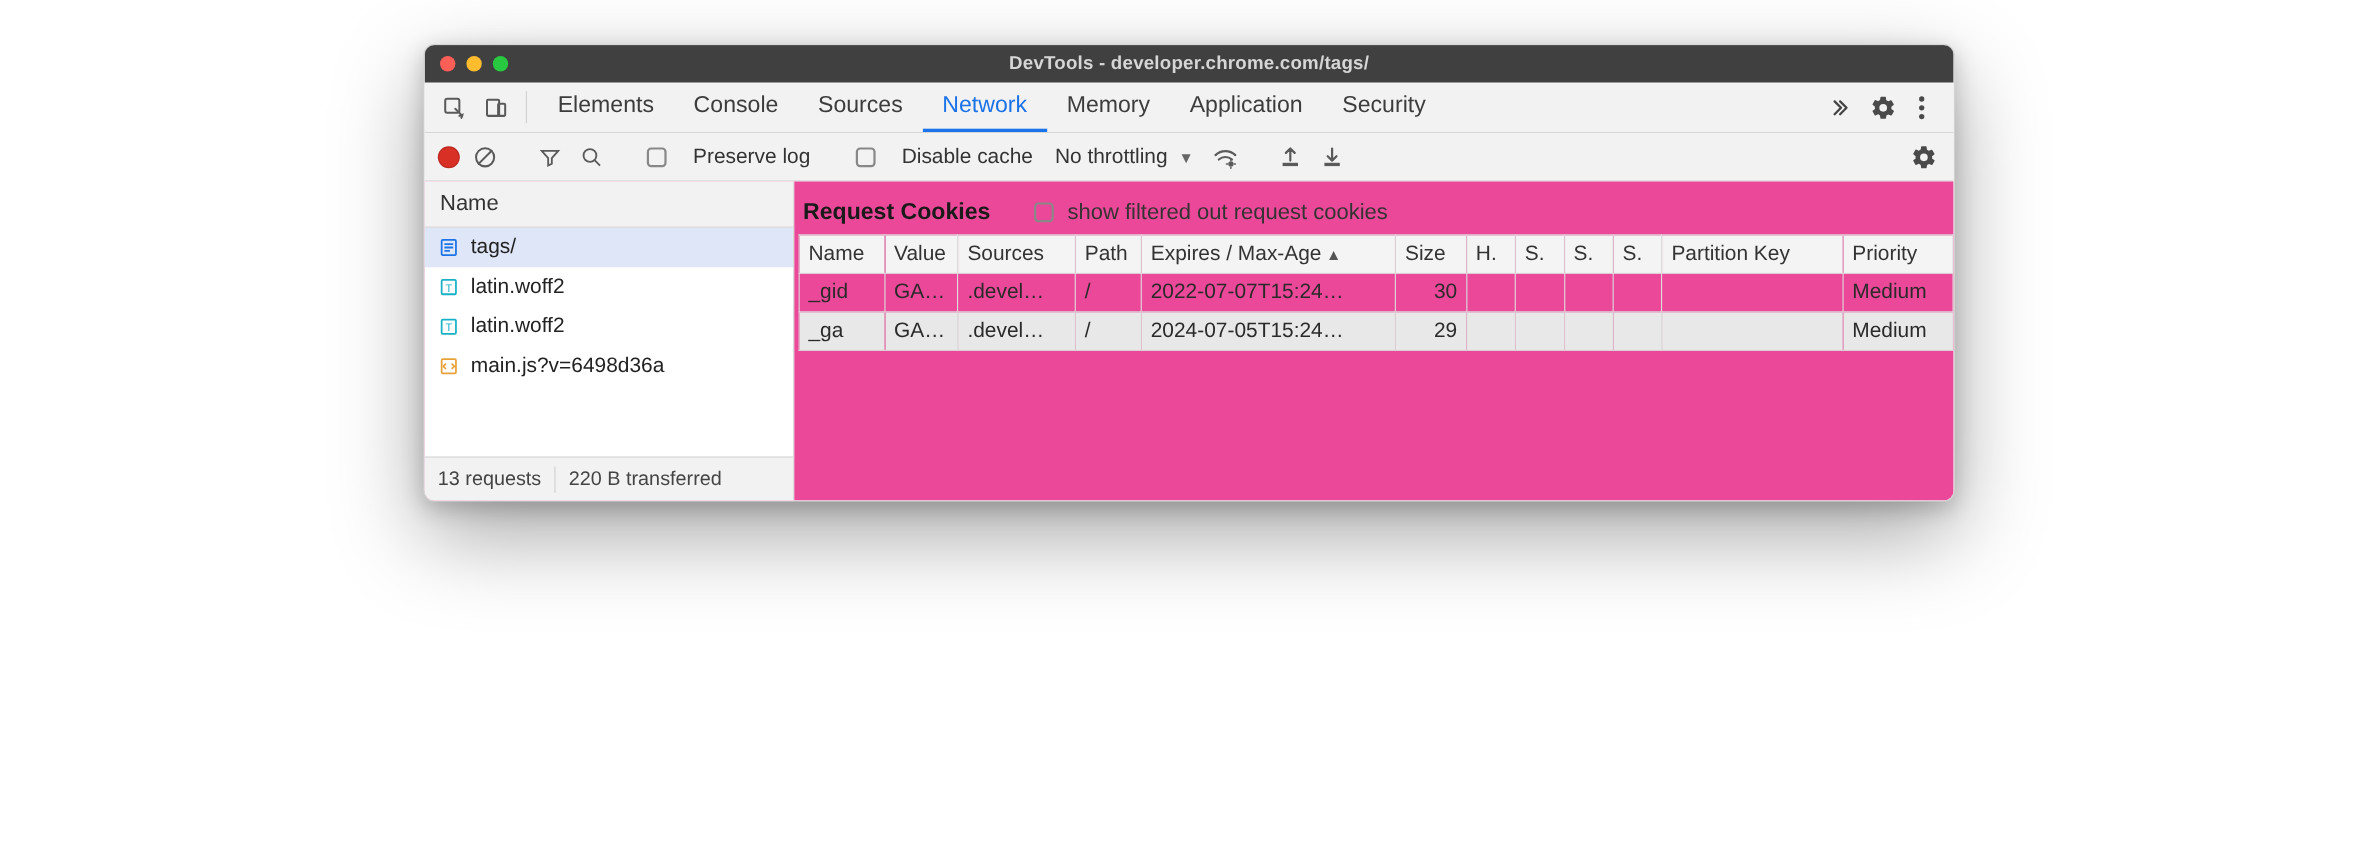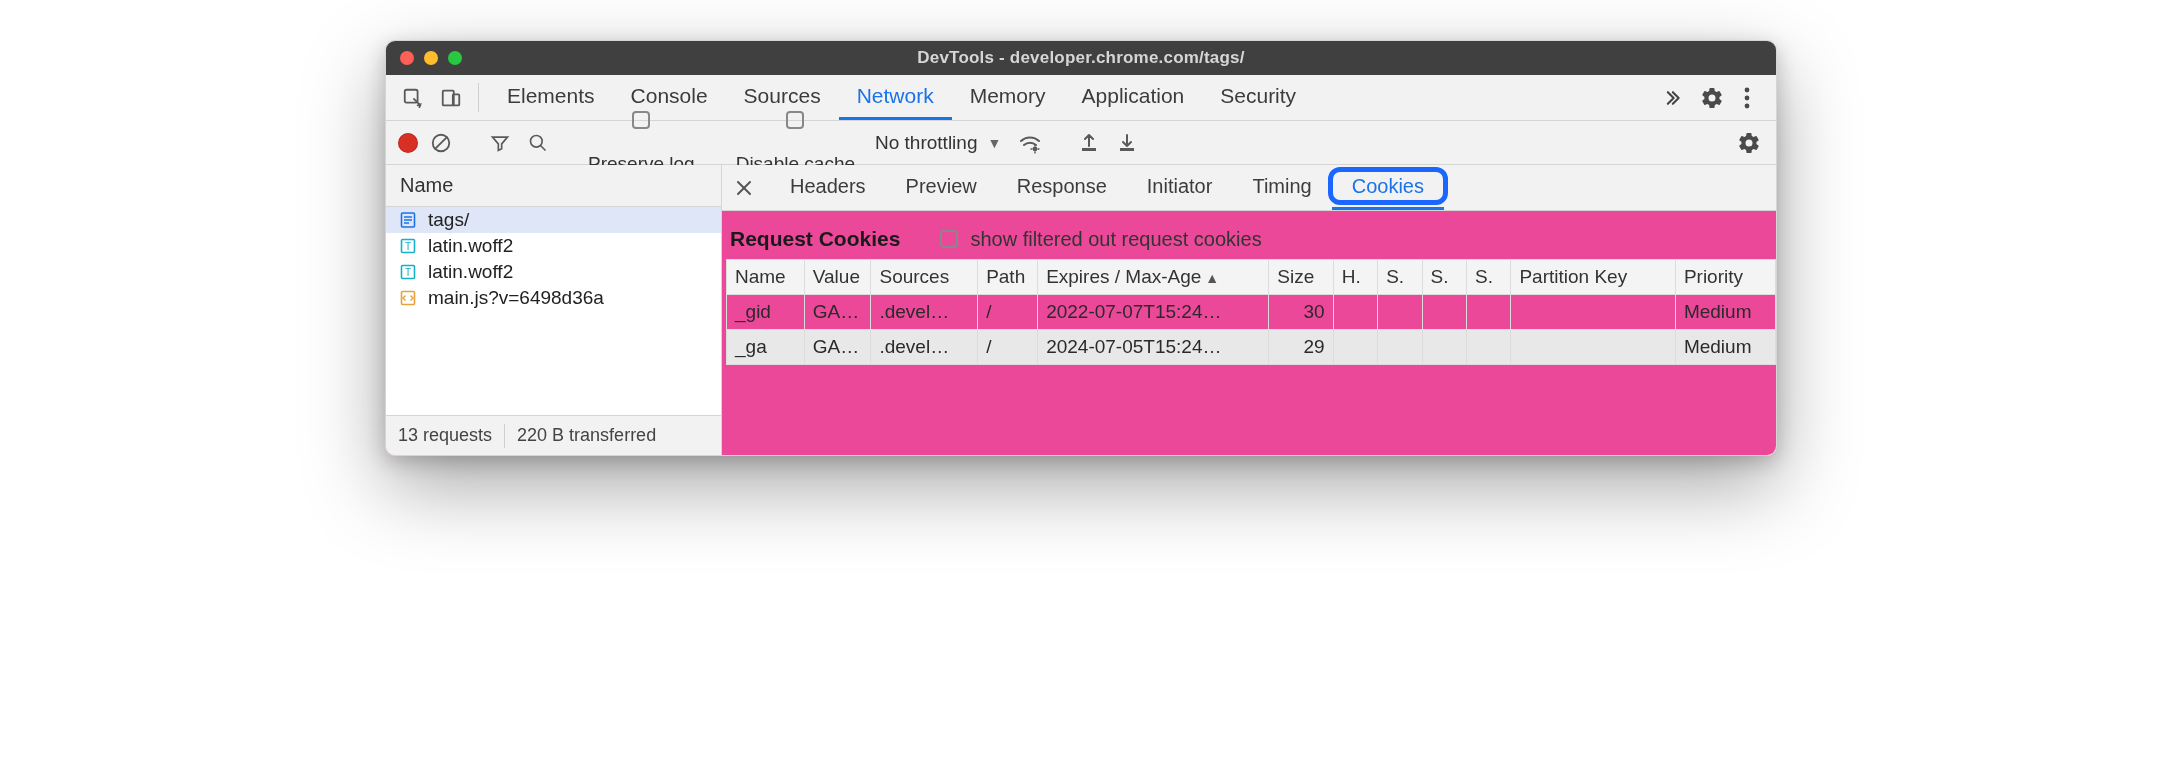--- a/index.html
+++ b/index.html
@@ -118,21 +118,20 @@
   }
   .net-toolbar .icon-btn {
     width: 30px; height: 30px;
     display:flex; align-items:center; justify-content:center;
     color:#5a5a5a; cursor:pointer;
   }
   .net-toolbar .checkbox {
     display:flex; align-items:center; gap:24px;
     font-size: 19px; color:#333; cursor:pointer;
     padding: 0 6px;
-    flex-direction: column;
   }
   .cbox {
     width: 18px; height: 18px;
     border: 2px solid #888;
     border-radius: 4px;
     display:inline-block;
   }
   .select {
     display:flex; align-items:center; gap:10px;
     font-size: 19px; color:#333;
@@ -160,21 +159,21 @@
     border-bottom: 1px solid #d5d5d5;
     display:flex; align-items:center;
     padding: 0 14px;
     font-size: 20px;
     background:#f2f2f2;
     color:#333;
   }
   .req-list { flex:1; overflow:hidden; }
   .req-item {
     display:flex; align-items:center; gap:10px;
-    height: 26px; padding: 0 12px;
+    height: 36px; padding: 0 12px;
     font-size: 19px; color:#222;
     cursor:pointer;
     border-bottom: 1px solid transparent;
     white-space: nowrap; overflow:hidden; text-overflow:ellipsis;
   }
   .req-item.selected { background:#dfe6f7; }
   .req-icon {
     width: 20px; height: 20px;
     display:flex; align-items:center; justify-content:center;
     flex-shrink:0;
@@ -433,36 +432,20 @@
           </div>
         </div>
       <div class="side-foot">
         <span>13 requests</span>
         <span class="sep"></span>
         <span>220 B transferred</span>
       </div>
     </div>
 
     <div class="detail">
-      <div class="detail-tabs">
-        <div class="close-btn">
-          <svg width="16" height="16" viewBox="0 0 16 16" stroke="#555" stroke-width="2" stroke-linecap="round">
-              <line x1="2" y1="2" x2="14" y2="14"></line>
-              <line x1="14" y1="2" x2="2" y2="14"></line>
-            </svg>
-        </div>
-        <div id="detail-tabs-container" style="display:flex;">
-            <div class="dtab">Headers</div>
-            <div class="dtab">Preview</div>
-            <div class="dtab">Response</div>
-            <div class="dtab">Initiator</div>
-            <div class="dtab">Timing</div>
-            <div class="dtab active highlighted">Cookies</div>
-          </div>
-      </div>
       <div class="detail-body">
         <div class="section-row">
           <div class="section-title">Request Cookies</div>
           <label class="filt-check">
             <span class="cbox"></span>
             <span>show filtered out request cookies</span>
           </label>
         </div>
         <table class="cookies">
           <colgroup id="cookies-colgroup">

